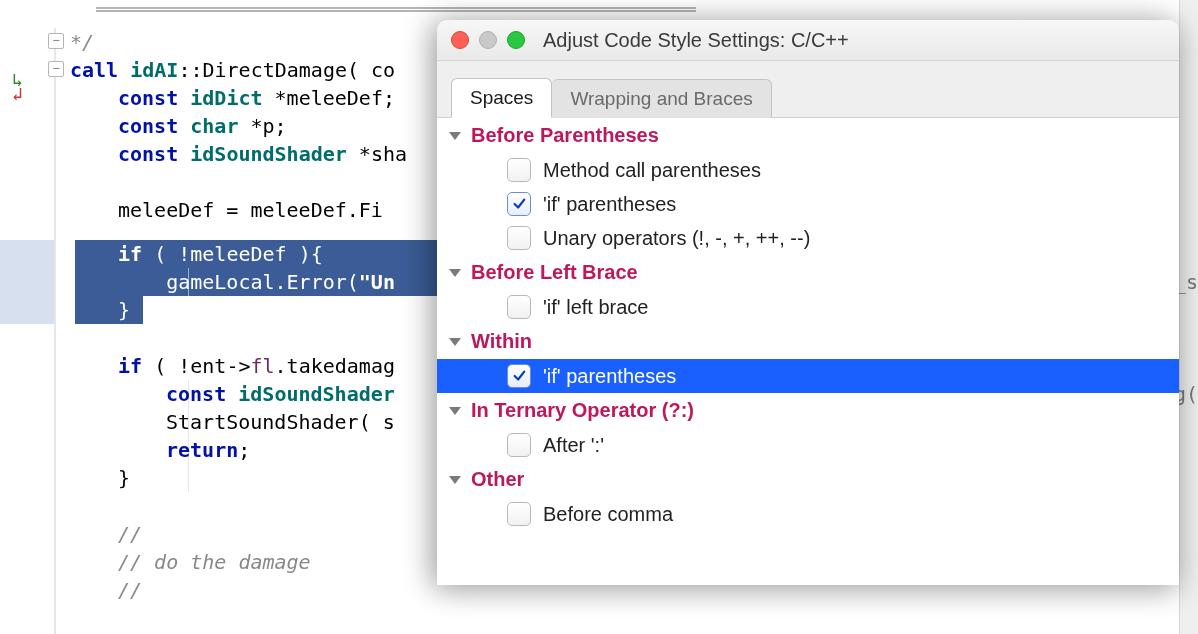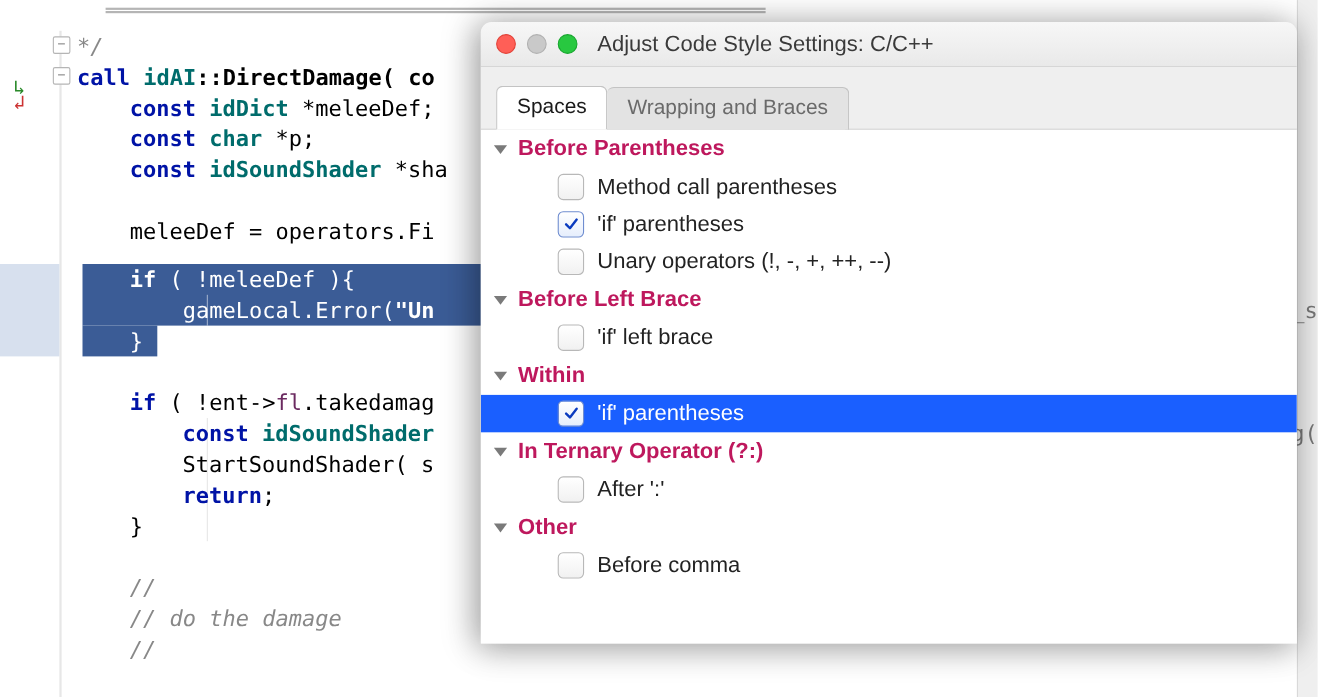--- a/index.html
+++ b/index.html
@@ -254,25 +254,25 @@
 
   <div class="sel-gutter" style="top:240px;height:84px;width:54px;"></div>
   <div class="sel-bg-light" style="left:54px;top:240px;height:84px;width:1144px;"></div>
   <div class="sel-bg" style="left:75px;top:240px;height:56px;width:381px;"></div>
   <div class="sel-bg" style="left:75px;top:296px;height:28px;width:68px;"></div>
 
   <div class="hr-line"></div>
 
   <div class="code">
     <div class="code-line" style="top:28px;"><span class="comment">*/</span></div>
-    <div class="code-line" style="top:56px;"><span class="kw">call</span><span class="type"> idAI</span><span style="font-weight:bold;margin-top:19px;">::DirectDamage( co</span></div>
+    <div class="code-line" style="top:56px;"><span class="kw">call</span><span class="type"> idAI</span><span style="font-weight:normal;margin-top:19px;">::DirectDamage( co</span></div>
     <div class="code-line" style="top:84px;left:48px;"><span class="kw">const</span><span class="type"> idDict </span><span>*meleeDef;</span></div>
     <div class="code-line" style="top:112px;left:48px;"><span class="kw">const</span><span class="type"> char </span><span>*p;</span></div>
     <div class="code-line" style="top:140px;left:48px;"><span class="kw">const</span><span class="type"> idSoundShader </span><span>*sha</span></div>
-    <div class="code-line" style="top:196px;left:48px;"><span>meleeDef = operators.Fi</span></div>
+    <div class="code-line" style="top:196px;left:48px;"><span>meleeDef = meleeDef.Fi</span></div>
 
     <div class="code-line white" style="top:240px;left:48px;z-index:2;"><span style="font-weight:bold;">if</span><span> ( !meleeDef ){</span></div>
     <div class="guide-white" style="left:118px;top:268px;height:28px;z-index:2;"></div>
     <div class="code-line white" style="top:268px;left:48px;z-index:2;"><span>    gameLocal.Error(</span><span style="font-weight:bold;">"Un</span></div>
     <div class="code-line white" style="top:296px;left:48px;z-index:2;"><span>}</span></div>
 
     <div class="code-line" style="top:352px;left:48px;"><span class="kw">if</span><span> ( !ent-&gt;</span><span class="field">fl</span><span>.takedamag</span></div>
     <div class="guide" style="left:118px;top:380px;height:112px;"></div>
     <div class="code-line" style="top:380px;left:96px;"><span class="kw">const</span><span class="type"> idSoundShader</span></div>
     <div class="code-line" style="top:408px;left:96px;"><span>StartSoundShader( s</span></div>

